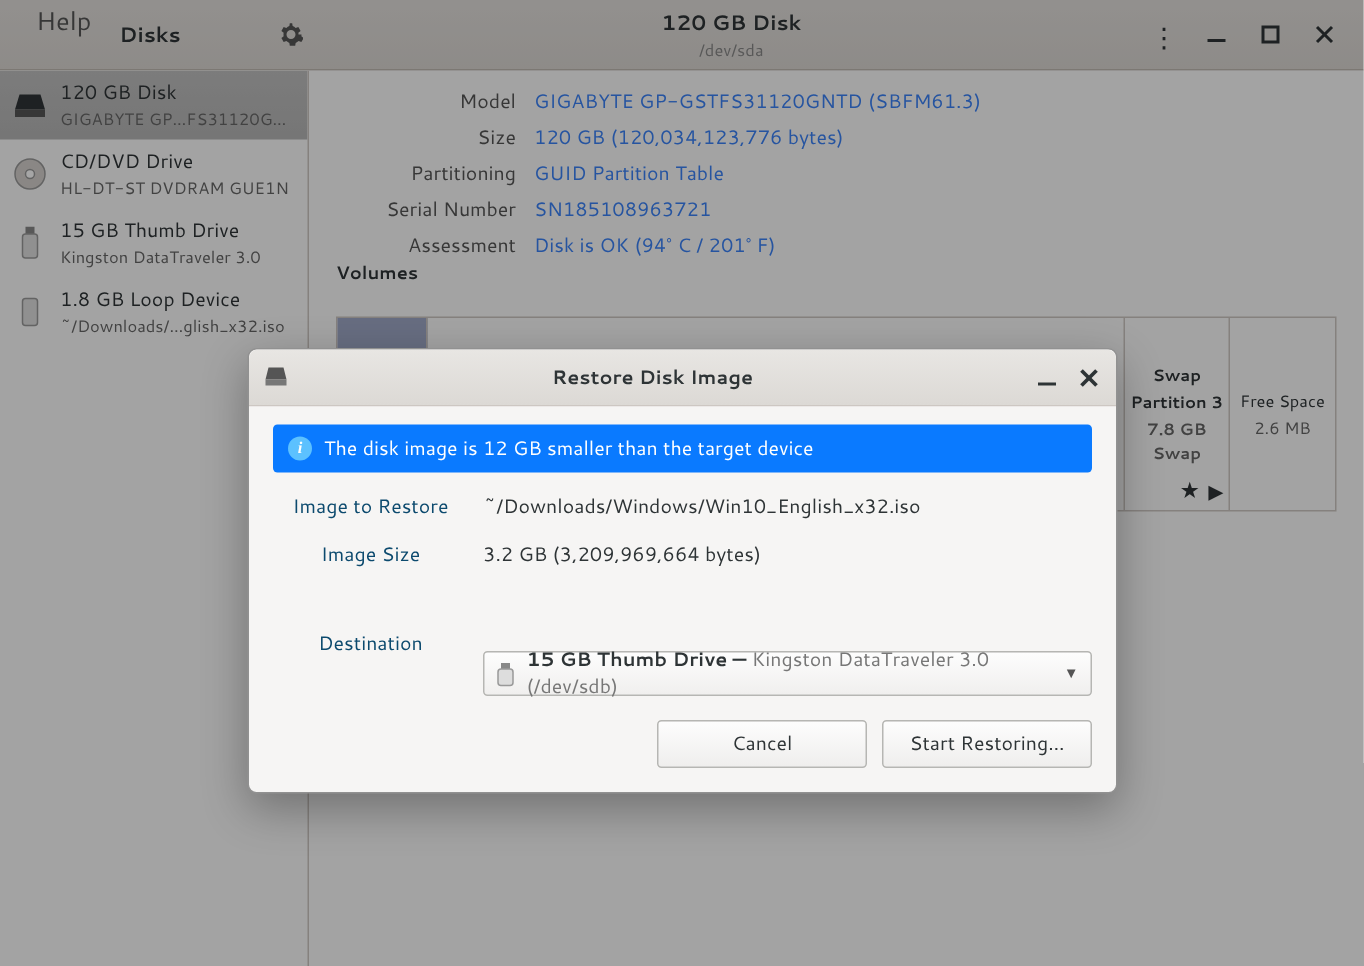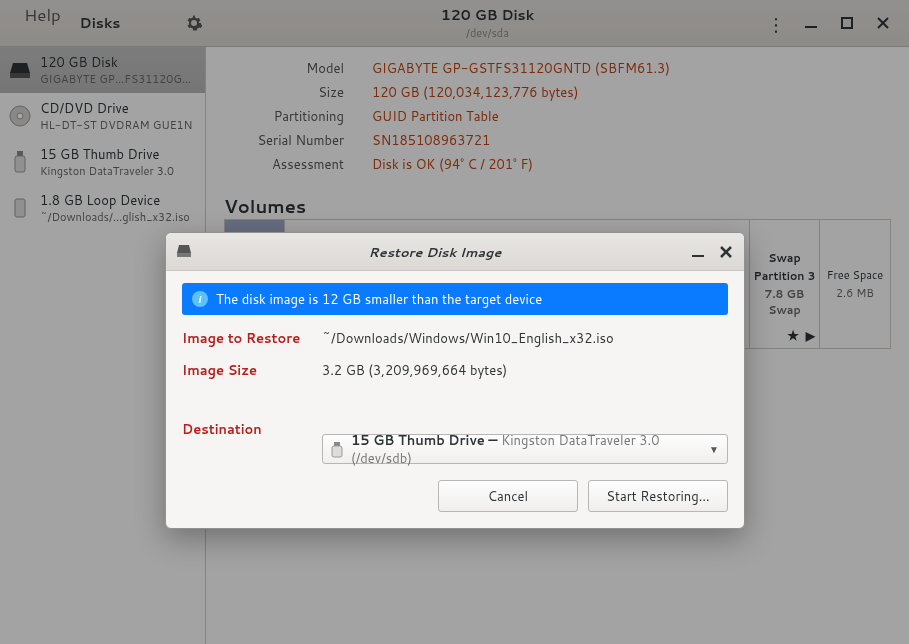--- a/index.html
+++ b/index.html
@@ -28,49 +28,49 @@
   .sidebar { width: 206px; background: #fafafa; border-right: 1px solid #cdc7c2; overflow-y: auto; }
   .dev { display: flex; gap: 8px; padding: 6px 8px; align-items: center; cursor: pointer; }
   .dev.selected { background: linear-gradient(#bfbfbf,#b5b5b5); }
   .dev .ico { width: 24px; height: 24px; display: flex; align-items: center; justify-content: center; flex-shrink: 0; }
   .dev .txt { flex: 1; overflow: hidden; }
   .dev .name { font-size: 13px; color: #2e3436; white-space: nowrap; overflow: hidden; text-overflow: ellipsis; }
   .dev .desc { font-size: 11px; color: #666; white-space: nowrap; overflow: hidden; text-overflow: ellipsis; }
   
   
   .main { flex: 1; display: flex; flex-direction: column; background: #fafafa; padding: 12px 18px; font-size: 13px; color: #2e3436; overflow:hidden;}
-  .info-grid { display: grid; grid-template-columns: 120px 1fr; gap: 6px 28px; margin-bottom: 20px; }
+  .info-grid { display: grid; grid-template-columns: 120px 1fr; gap: 6px 12px; margin-bottom: 0; }
   .info-grid .lbl { text-align: right; color: #555; font-size: 13px; }
-  .info-grid .val { color: #c2410c; font-size: 13px; }
-  .vol-header { font-weight: bold; font-size: 18px; margin-bottom: 0; }
+  .info-grid .val { color: #3b82f6; font-size: 13px; }
+  .vol-header { font-weight: bold; font-size: 12px; margin-bottom: 21px; }
   
   .volumes-wrap { border: 1px solid #cdc7c2; display: flex; height: 130px; }
   .vol { border-right: 1px solid #cdc7c2; display:flex; flex-direction:column; align-items:center; justify-content:center; gap:2px; font-size:11px; color:#2e3436; text-align:center; position:relative; }
   .vol:last-child { border-right:none;}
   .vol .vname { font-size: 11px; }
   .vol .vsub  { font-size: 11px; color:#666;}
   .vol .star { position:absolute; bottom:4px; right:20px; font-size:13px; }
   .vol .play { position:absolute; bottom:4px; right:4px; font-size:12px; }
   .p1 { width: 60px; background:#9fa8c7; }
   .p3 { width: 70px; font-weight: bold; }
   .fs  { width: 70px; }
   
   
   .dialog { position: absolute; z-index: 200; left: 165px; top: 232px; width: 580px; background: #f6f5f4; border: 1px solid #919191; border-radius: 6px; box-shadow: 0 10px 30px rgba(0,0,0,0.3); }
-  .dlg-titlebar { height: 38px; display: flex; align-items: center; padding: 0 10px; background: linear-gradient(#e8e6e3,#dcd9d5); border-bottom:1px solid #cdc7c2; border-radius: 6px 6px 0 0; font-style: italic;}
+  .dlg-titlebar { height: 38px; display: flex; align-items: center; padding: 0 10px; background: linear-gradient(#e8e6e3,#dcd9d5); border-bottom:1px solid #cdc7c2; border-radius: 6px 6px 0 0;}
   .dlg-titlebar .dlg-ico { width:16px; height:16px; }
   .dlg-titlebar .dlg-title { flex:1; text-align:center; font-weight:bold; font-size:13px; color:#2e3436;}
   .dlg-titlebar .dlg-ctl { width:16px; height:16px; margin-left:12px; cursor:pointer; color:#2e3436;}
   
   .dlg-body { padding: 12px 16px 16px; }
   .info-banner { background: #0a7aff; color:#fff; border-radius:3px; padding:7px 10px; display:flex; align-items:center; gap:8px; font-size:13px; margin-bottom:14px;}
   .info-banner .info-ico { width:16px;height:16px; background:#5cc1ff; border-radius:50%; display:flex;align-items:center;justify-content:center; font-style:italic; font-weight:bold; font-size:11px; font-family:serif;}
   
   .dlg-grid { display:grid; grid-template-columns: 130px 1fr; gap: 14px 10px; align-items:center; font-size:13px; }
-  .dlg-grid .dlbl { text-align:left; color:#b91c1c;font-weight:bold; }
+  .dlg-grid .dlbl { text-align:center; color:#0c4a6e; }
   .dlg-grid .dval { color:#2e3436; }
   
   .combo { border:1px solid #b6b6b3; border-radius:3px; background:linear-gradient(#fdfdfd,#f0efee); height:30px; display:flex; align-items:center; padding:0 8px; cursor:pointer; font-size:13px; gap:6px;margin-top:41px;}
   .combo .usb-ico { width:14px; height:14px; }
   .combo .ctext { flex:1; }
   .combo .ctext .light { color:#777; font-weight:normal; }
   .combo .caret { font-size:10px; color:#555; }
   
   .dlg-buttons { display:flex; justify-content:flex-end; gap:10px; margin-top:16px; }
   .btn { min-width:140px; height:32px; border:1px solid #b6b6b3; border-radius:3px; background:linear-gradient(#fdfdfd,#efeeed); font-size:13px; color:#2e3436; cursor:pointer; }

